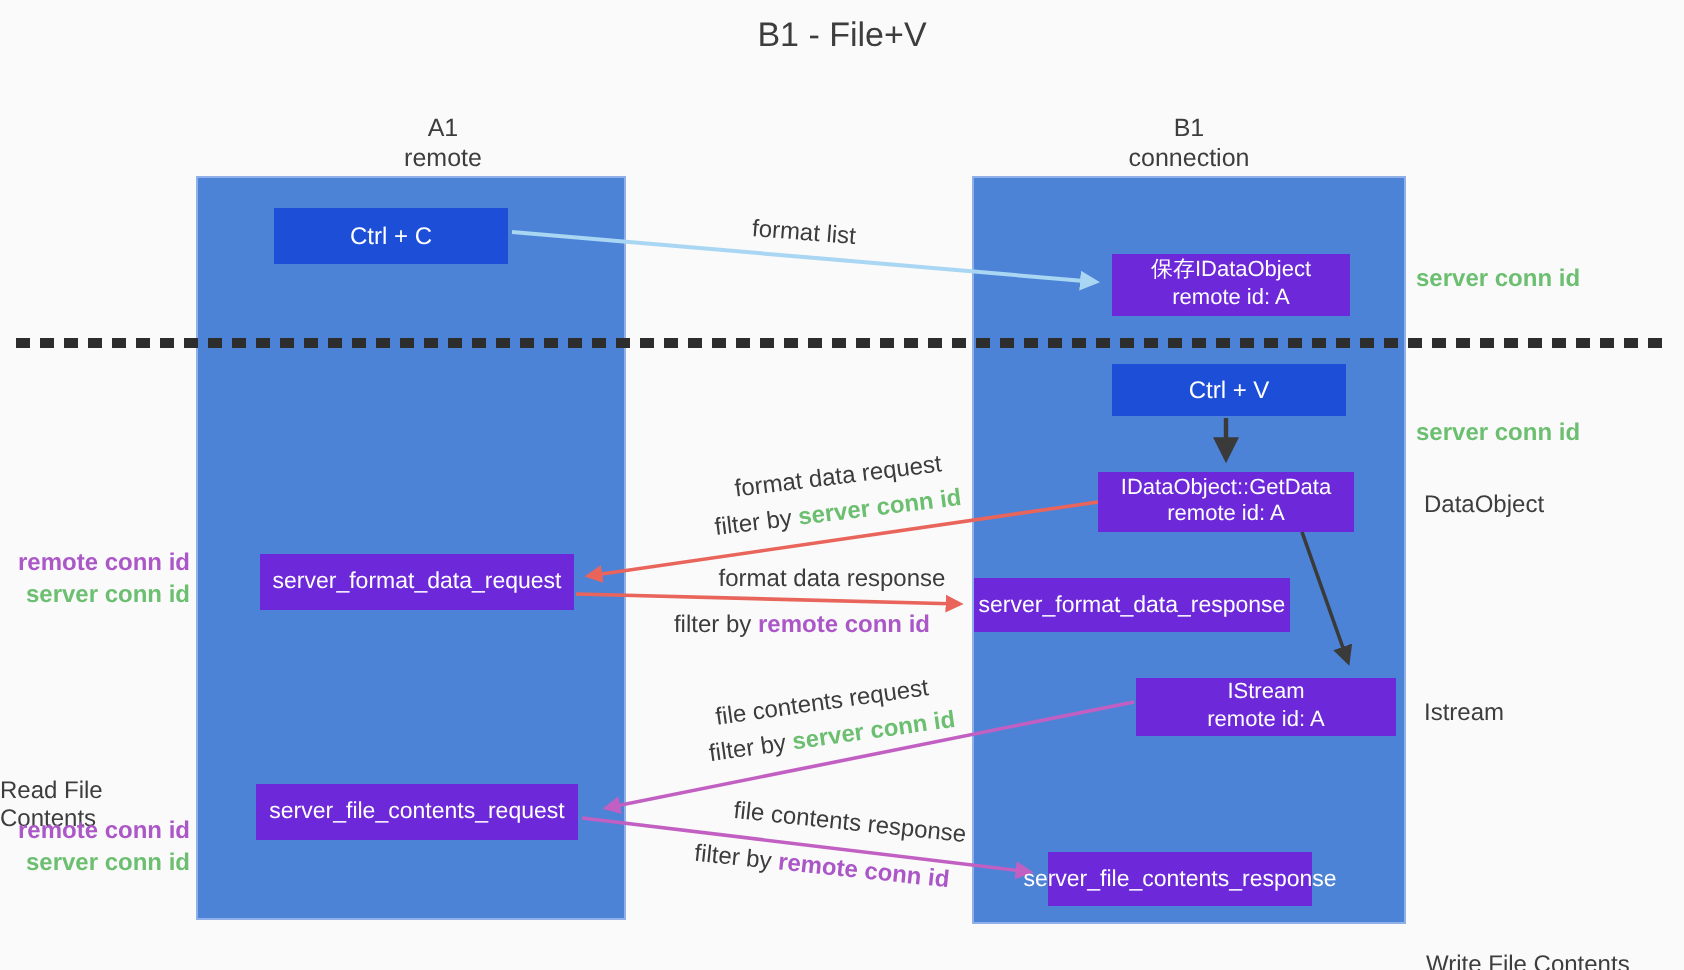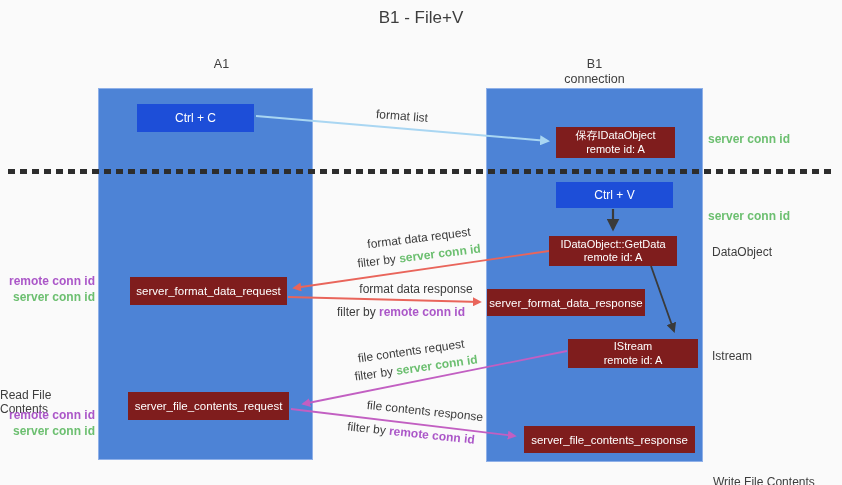--- a/index.html
+++ b/index.html
@@ -22,31 +22,31 @@
   #col-right{left:486px;width:217px;height:374px;}
   
   #divider{left:8px;top:169px;width:828px;height:5px;z-index:3;
     background:repeating-linear-gradient(90deg,#2d2d2d 0 7px,transparent 7px 12px);}
   
   #arrows{left:0;top:0;z-index:2;pointer-events:none;}
   
   .node{display:flex;flex-direction:column;align-items:center;justify-content:center;
     color:#fff;text-align:center;z-index:3;box-sizing:border-box;}
   .green{background:#1d4ed8;font-size:12px;}
-  .orange{background:#7f1d1d;font-size:11.5px;justify-content:center;}
+  .orange{background:#6d28d9;font-size:11.5px;justify-content:center;}
   .two-line{font-size:11px;line-height:13.5px;}
   #ctrl-c{left:137px;top:104px;width:117px;height:28px;}
   #save-ido{left:556px;top:127px;width:119px;height:31px;}
   #ctrl-v{left:556px;top:182px;width:117px;height:26px;}
   #getdata{left:549px;top:236px;width:128px;height:30px;}
   #fmt-req{left:130px;top:277px;width:157px;height:28px;}
   #fmt-resp{left:487px;top:289px;width:158px;height:27px;}
   #istream{left:568px;top:339px;width:130px;height:29px;}
   #file-req{left:128px;top:392px;width:161px;height:28px;}
-  #file-resp{left:524px;top:426px;width:171px;height:27px;}
+  #file-resp{left:524px;top:426px;width:132px;height:27px;}
   
   .side{font-size:12px;z-index:4;white-space:nowrap;}
   .conn-green{color:#6cbf70;font-weight:bold;}
   .conn-purple{color:#ab57c8;font-weight:bold;}
   #sc-top{left:708px;top:132px;}
   #sc-mid{left:708px;top:209px;}
   #lbl-dataobject{left:712px;top:245px;}
   #lbl-istream{left:712px;top:349px;}
   #lbl-write{left:713px;top:430px;margin-top:45px;}
   .left-stack{left:0;width:95px;text-align:right;line-height:16px;font-size:12px;}
@@ -67,20 +67,21 @@
 </style>
 </head>
 <body>
 
 <div class="abs" id="title">
   <div>B1 - File+V</div>
 </div>
 
 <div class="abs col-header" id="hdr-left">
   <div>A1</div>
+  <div>remote</div>
 </div>
 <div class="abs col-header" id="hdr-right">
   <div>B1</div>
   <div>connection</div>
 </div>
 
 <div class="abs column" id="col-left"></div>
 <div class="abs column" id="col-right"></div>
 
 <div class="abs" id="divider"></div>

